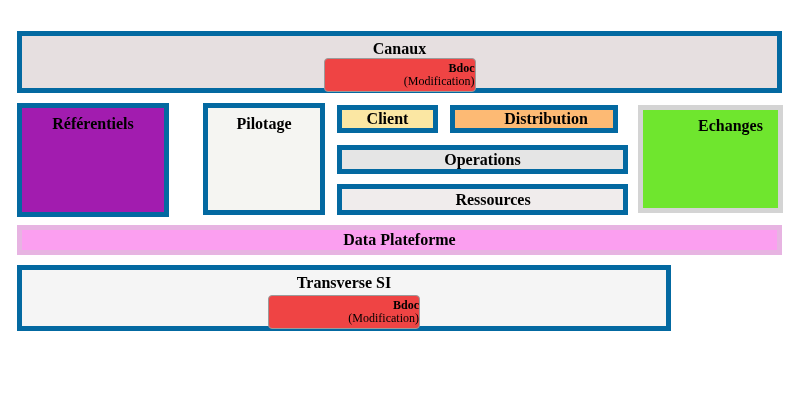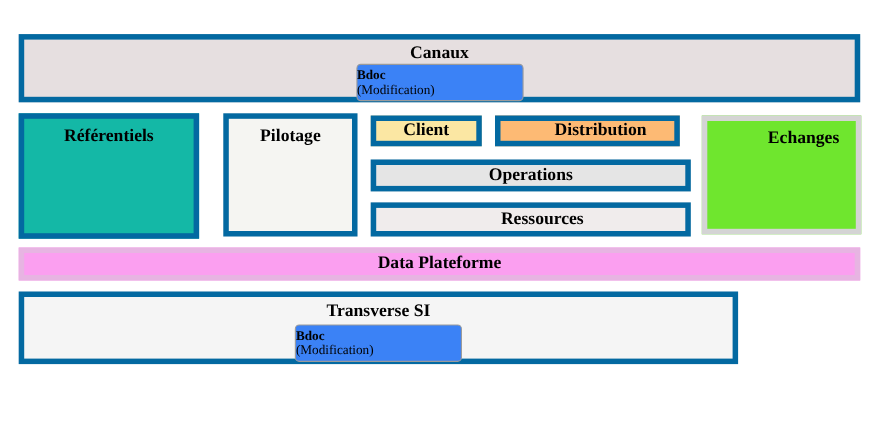--- a/index.html
+++ b/index.html
@@ -38,40 +38,40 @@
     align-items: center;
     justify-content: center;
     font-weight: bold;
     font-size: 16px;
   }
   .bdoc {
     position: absolute;
     left: 50%;
     transform: translateX(-50%);
     width: 152px;
-    background: #3b82f6;
+    background: #ef4444;
     border: 1px solid #9b9b9b;
     border-radius: 4px;
-    text-align: left;
+    text-align: right;
     padding: 2px 0 3px 0;
     box-sizing: border-box;
   }
   .bdoc-name {
     font-weight: bold;
     font-size: 12px;
     line-height: 14px;
   }
   .bdoc-detail {
     font-size: 12px;
     line-height: 13px;
   }
   
   #canaux        { left: 17px;  top: 31px;  width: 765px; height: 62px;  background: #e6dfe0; }
   #canaux .bdoc  { top: 22px; }
-  #referentiels  { left: 17px;  top: 103px; width: 164px; height: 114px; background: #14b8a6; }
+  #referentiels  { left: 17px;  top: 103px; width: 152px; height: 114px; background: #a21caf; }
   #pilotage      { left: 203px; top: 103px; width: 122px; height: 112px; background: #f5f5f2; }
   #client        { left: 337px; top: 105px; width: 101px; height: 28px;  background: #fbe7a3; align-items: center; }
   #distribution  { left: 450px; top: 105px; width: 168px; height: 28px;  background: #fdba74; padding-left: 24px; }
   #operations    { left: 337px; top: 145px; width: 291px; height: 29px;  background: #e5e5e5; }
   #ressources    { left: 337px; top: 184px; width: 291px; height: 31px;  background: #f0ecec; padding-left: 21px; }
   #echanges      { left: 638px; top: 105px; width: 145px; height: 108px; background: #6fe62e; border-color: #d4d4d4; padding-left: 40px; }
   #data-plateforme {
     left: 17px; top: 225px; width: 765px; height: 30px;
     background: #fb9ff0; border-color: #e7b4e2;
     display: flex; align-items: center; justify-content: center;

